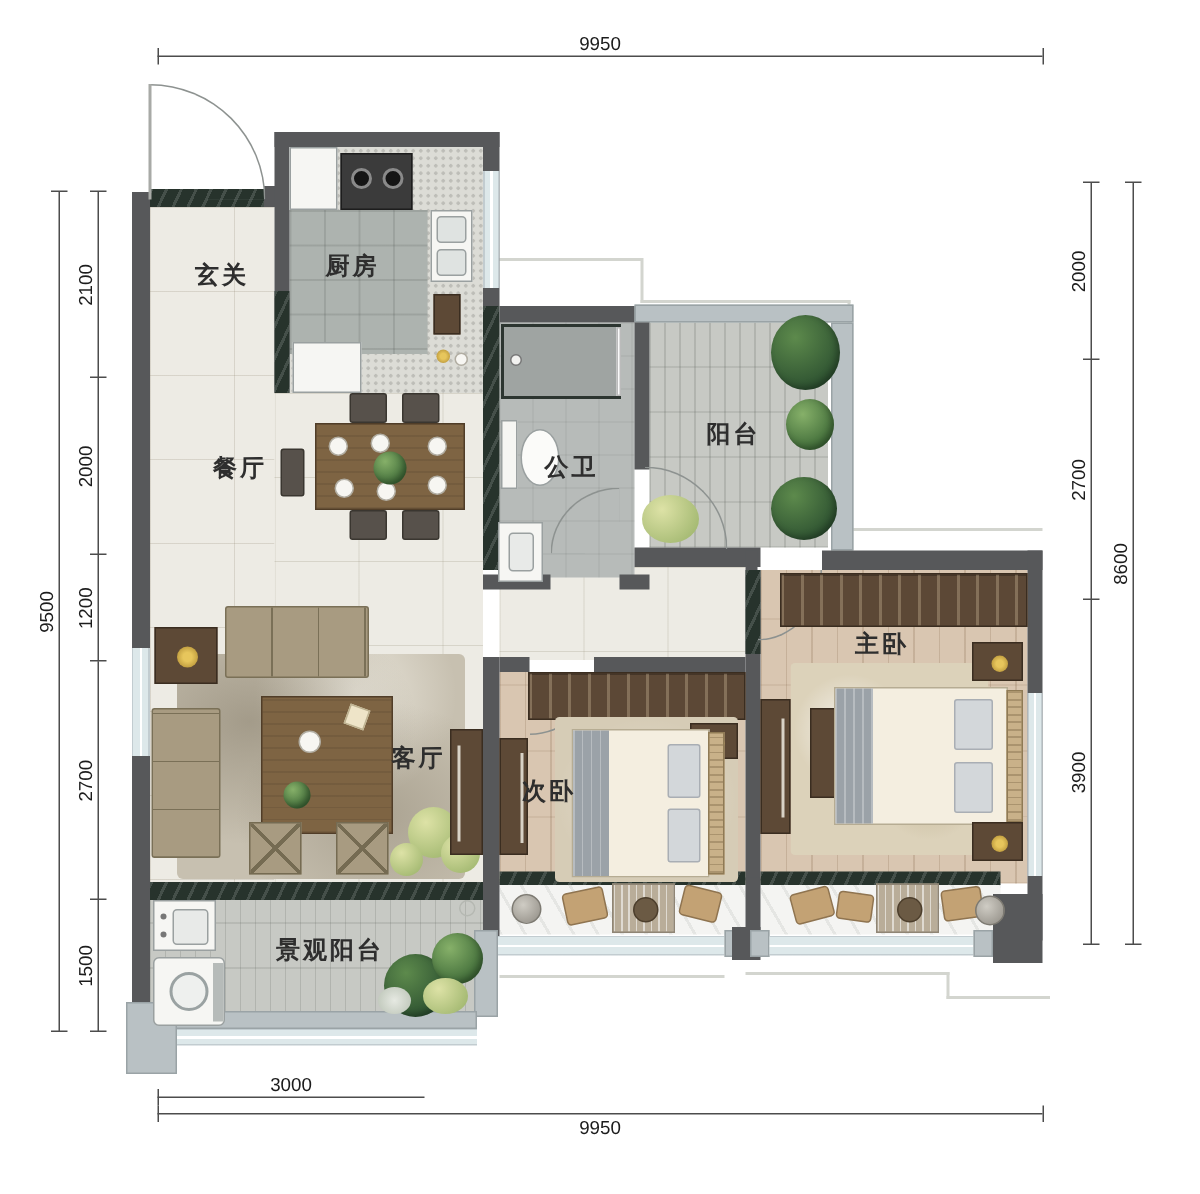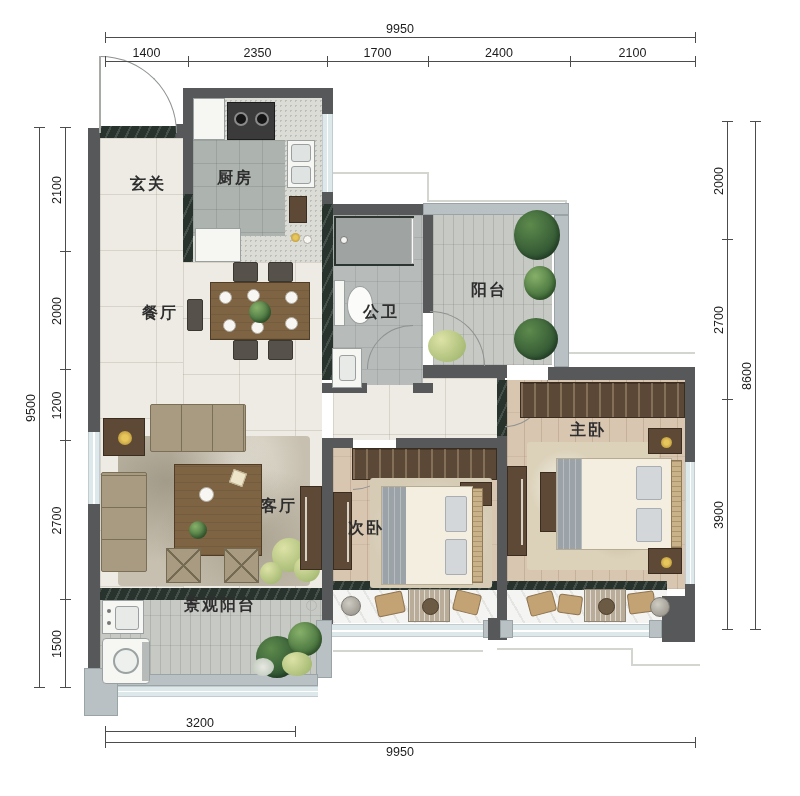--- a/index.html
+++ b/index.html
@@ -273,49 +273,32 @@
   <div class="abs" style="left:306px;top:600px;width:11px;height:11px;border:1.2px solid #b5b8b2;border-radius:50%;"></div>
 
   <span class="rlabel" style="left:148px;top:184px;">玄关</span>
   <span class="rlabel" style="left:235px;top:178px;">厨房</span>
   <span class="rlabel" style="left:160px;top:313px;">餐厅</span>
   <span class="rlabel" style="left:381px;top:312px;">公卫</span>
   <span class="rlabel" style="left:489px;top:290px;">阳台</span>
   <span class="rlabel" style="left:279px;top:506px;">客厅</span>
   <span class="rlabel" style="left:366px;top:528px;">次卧</span>
   <span class="rlabel" style="left:588px;top:430px;">主卧</span>
-  <span class="rlabel" style="left:220px;top:605px;">景观阳台</span>
+  <span class="rlabel" style="left:220px;top:634px;">景观阳台</span>
 
   <div class="dim" style="left:105px;top:22px;">
     <span class="seg end" style="width:590px;">
         <i class="lbl">9950</i>
       </span>
   </div>
 
-  <div class="dim" style="left:105px;top:46px;">
-    <span class="seg" style="width:83px;">
-        <i class="lbl">1400</i>
-      </span>
-    <span class="seg" style="width:139px;">
-        <i class="lbl">2350</i>
-      </span>
-    <span class="seg" style="width:101px;">
-        <i class="lbl">1700</i>
-      </span>
-    <span class="seg" style="width:142px;">
-        <i class="lbl">2400</i>
-      </span>
-    <span class="seg end" style="width:125px;">
-        <i class="lbl">2100</i>
-      </span>
-  </div>
 
   <div class="dim" style="left:105px;top:716px;">
-    <span class="seg end" style="width:190px;">
-        <i class="lbl">3200</i>
+    <span class="seg" style="width:178px;">
+        <i class="lbl">3000</i>
       </span>
   </div>
 
   <div class="dim below" style="left:105px;top:742px;">
     <span class="seg end" style="width:590px;">
         <i class="lbl">9950</i>
       </span>
   </div>
 
   <div class="dim v" style="left:24px;top:688px;">

